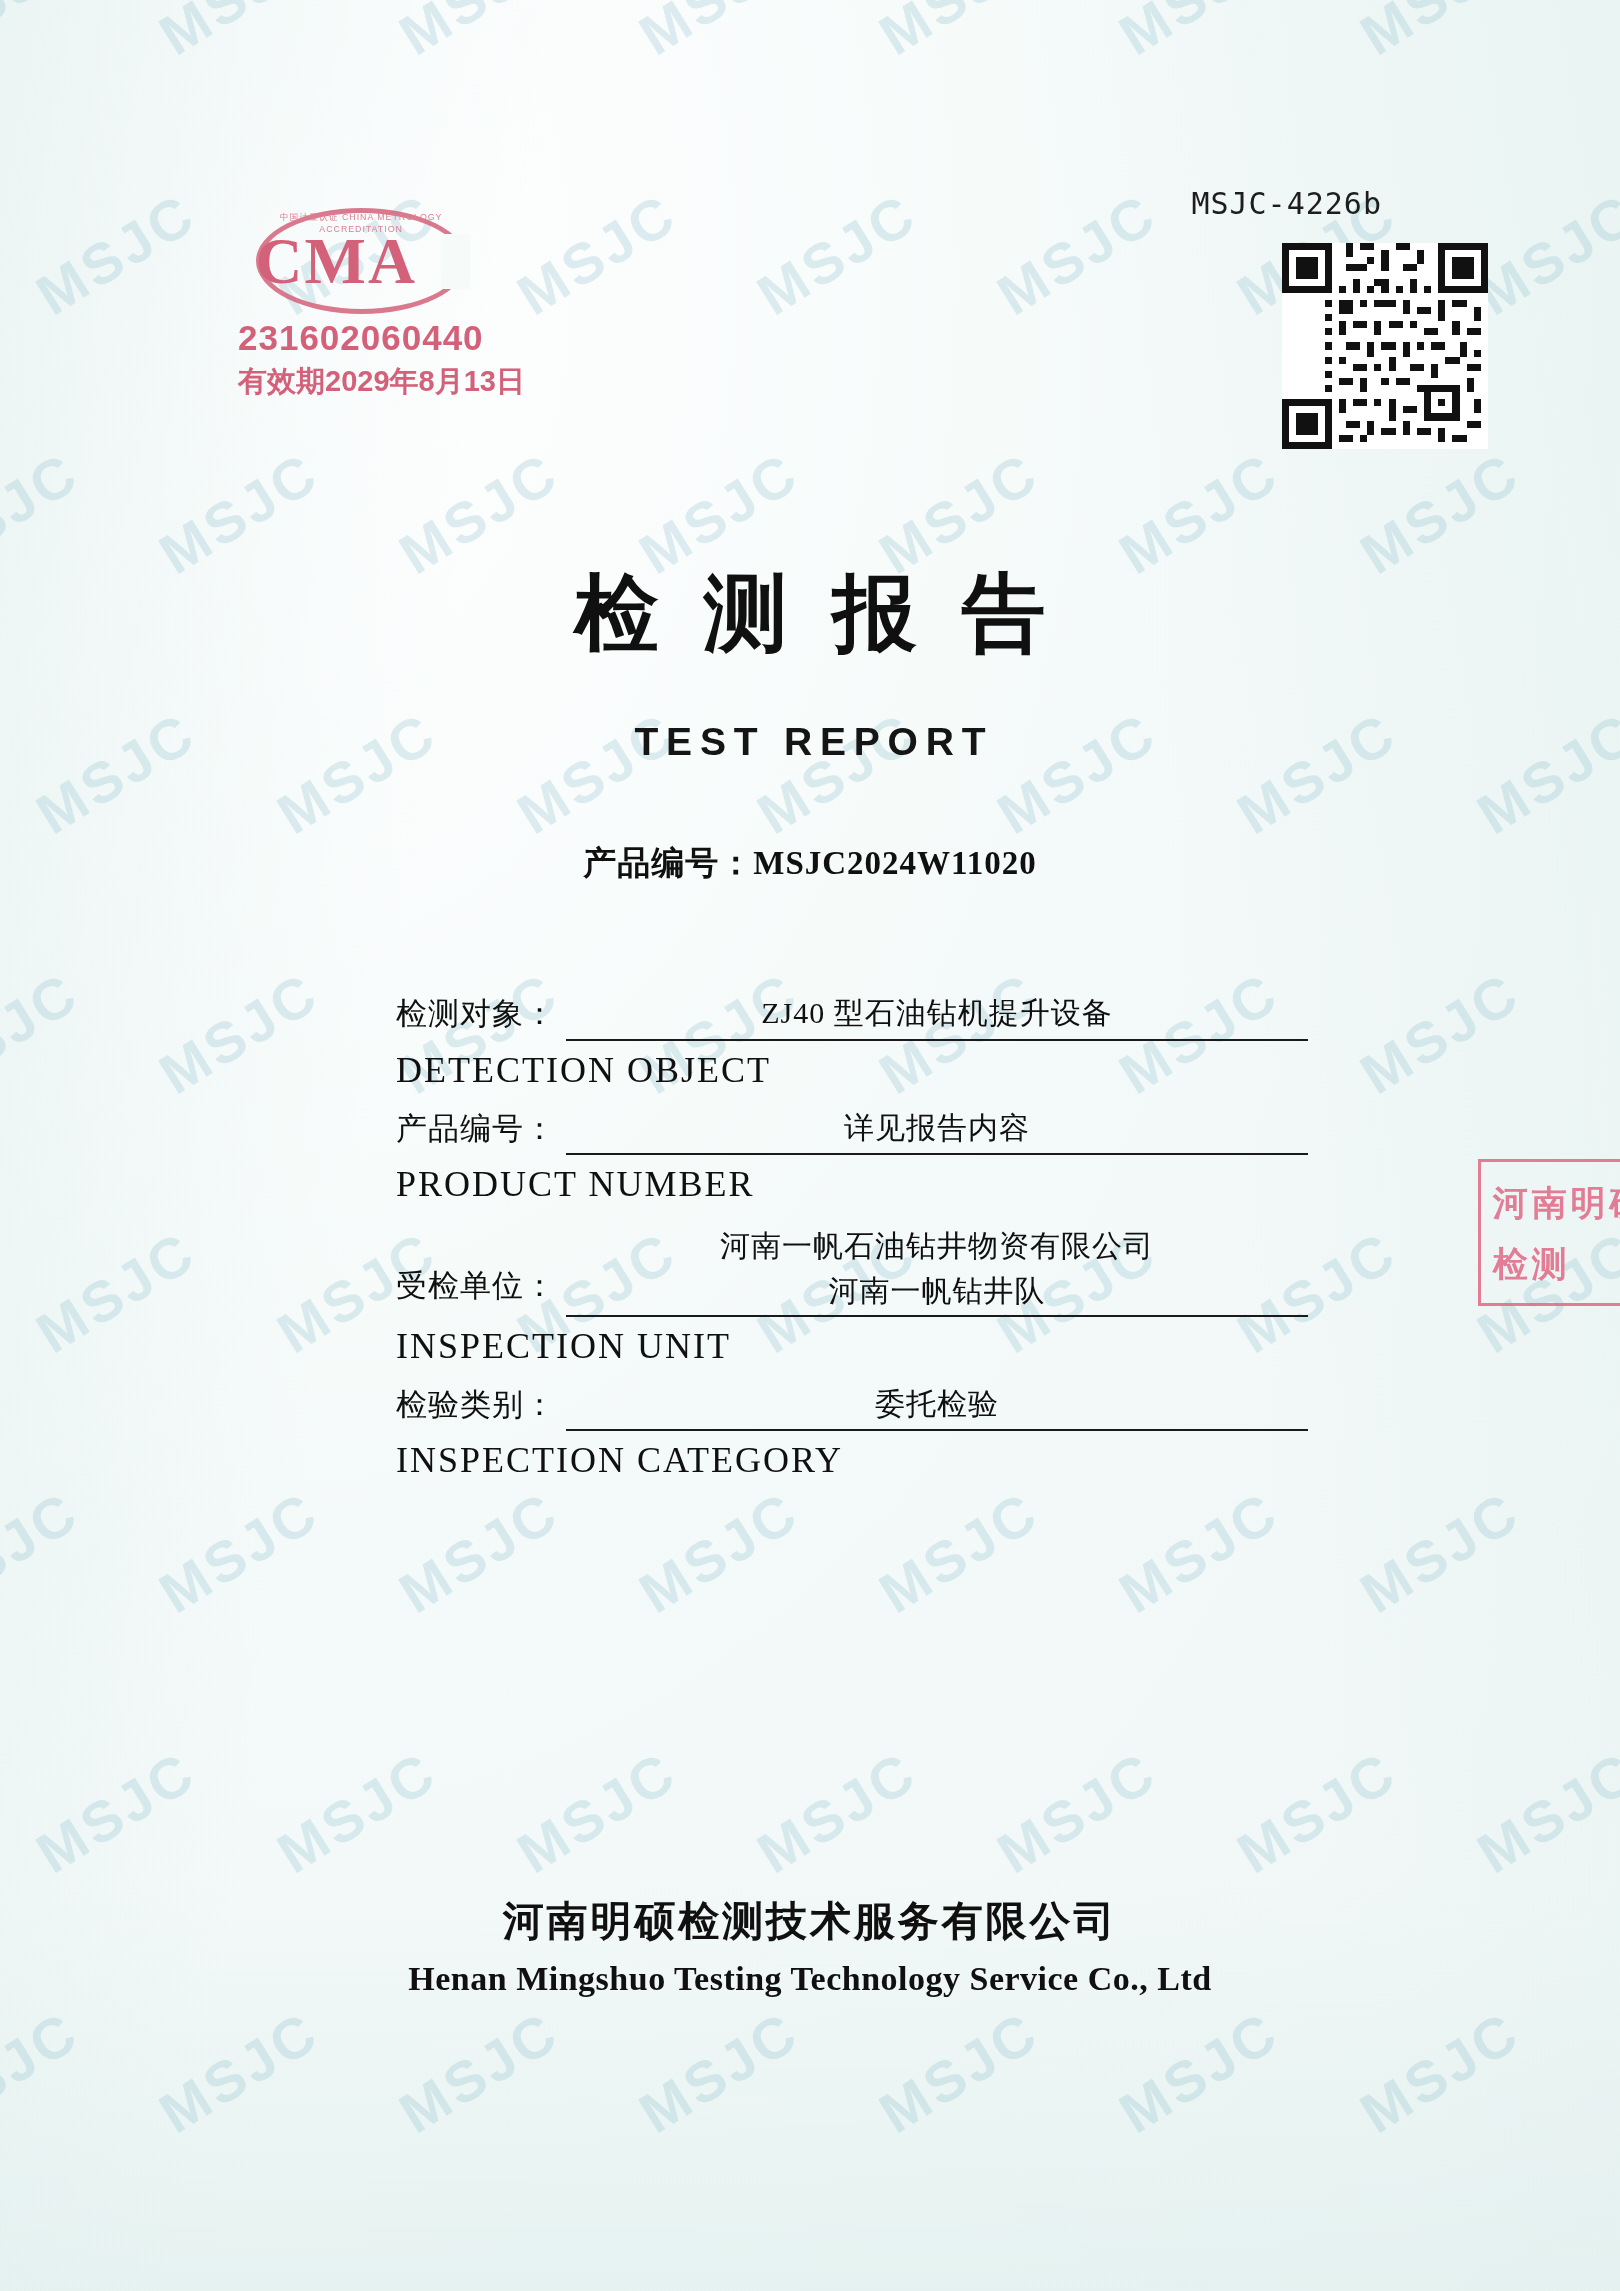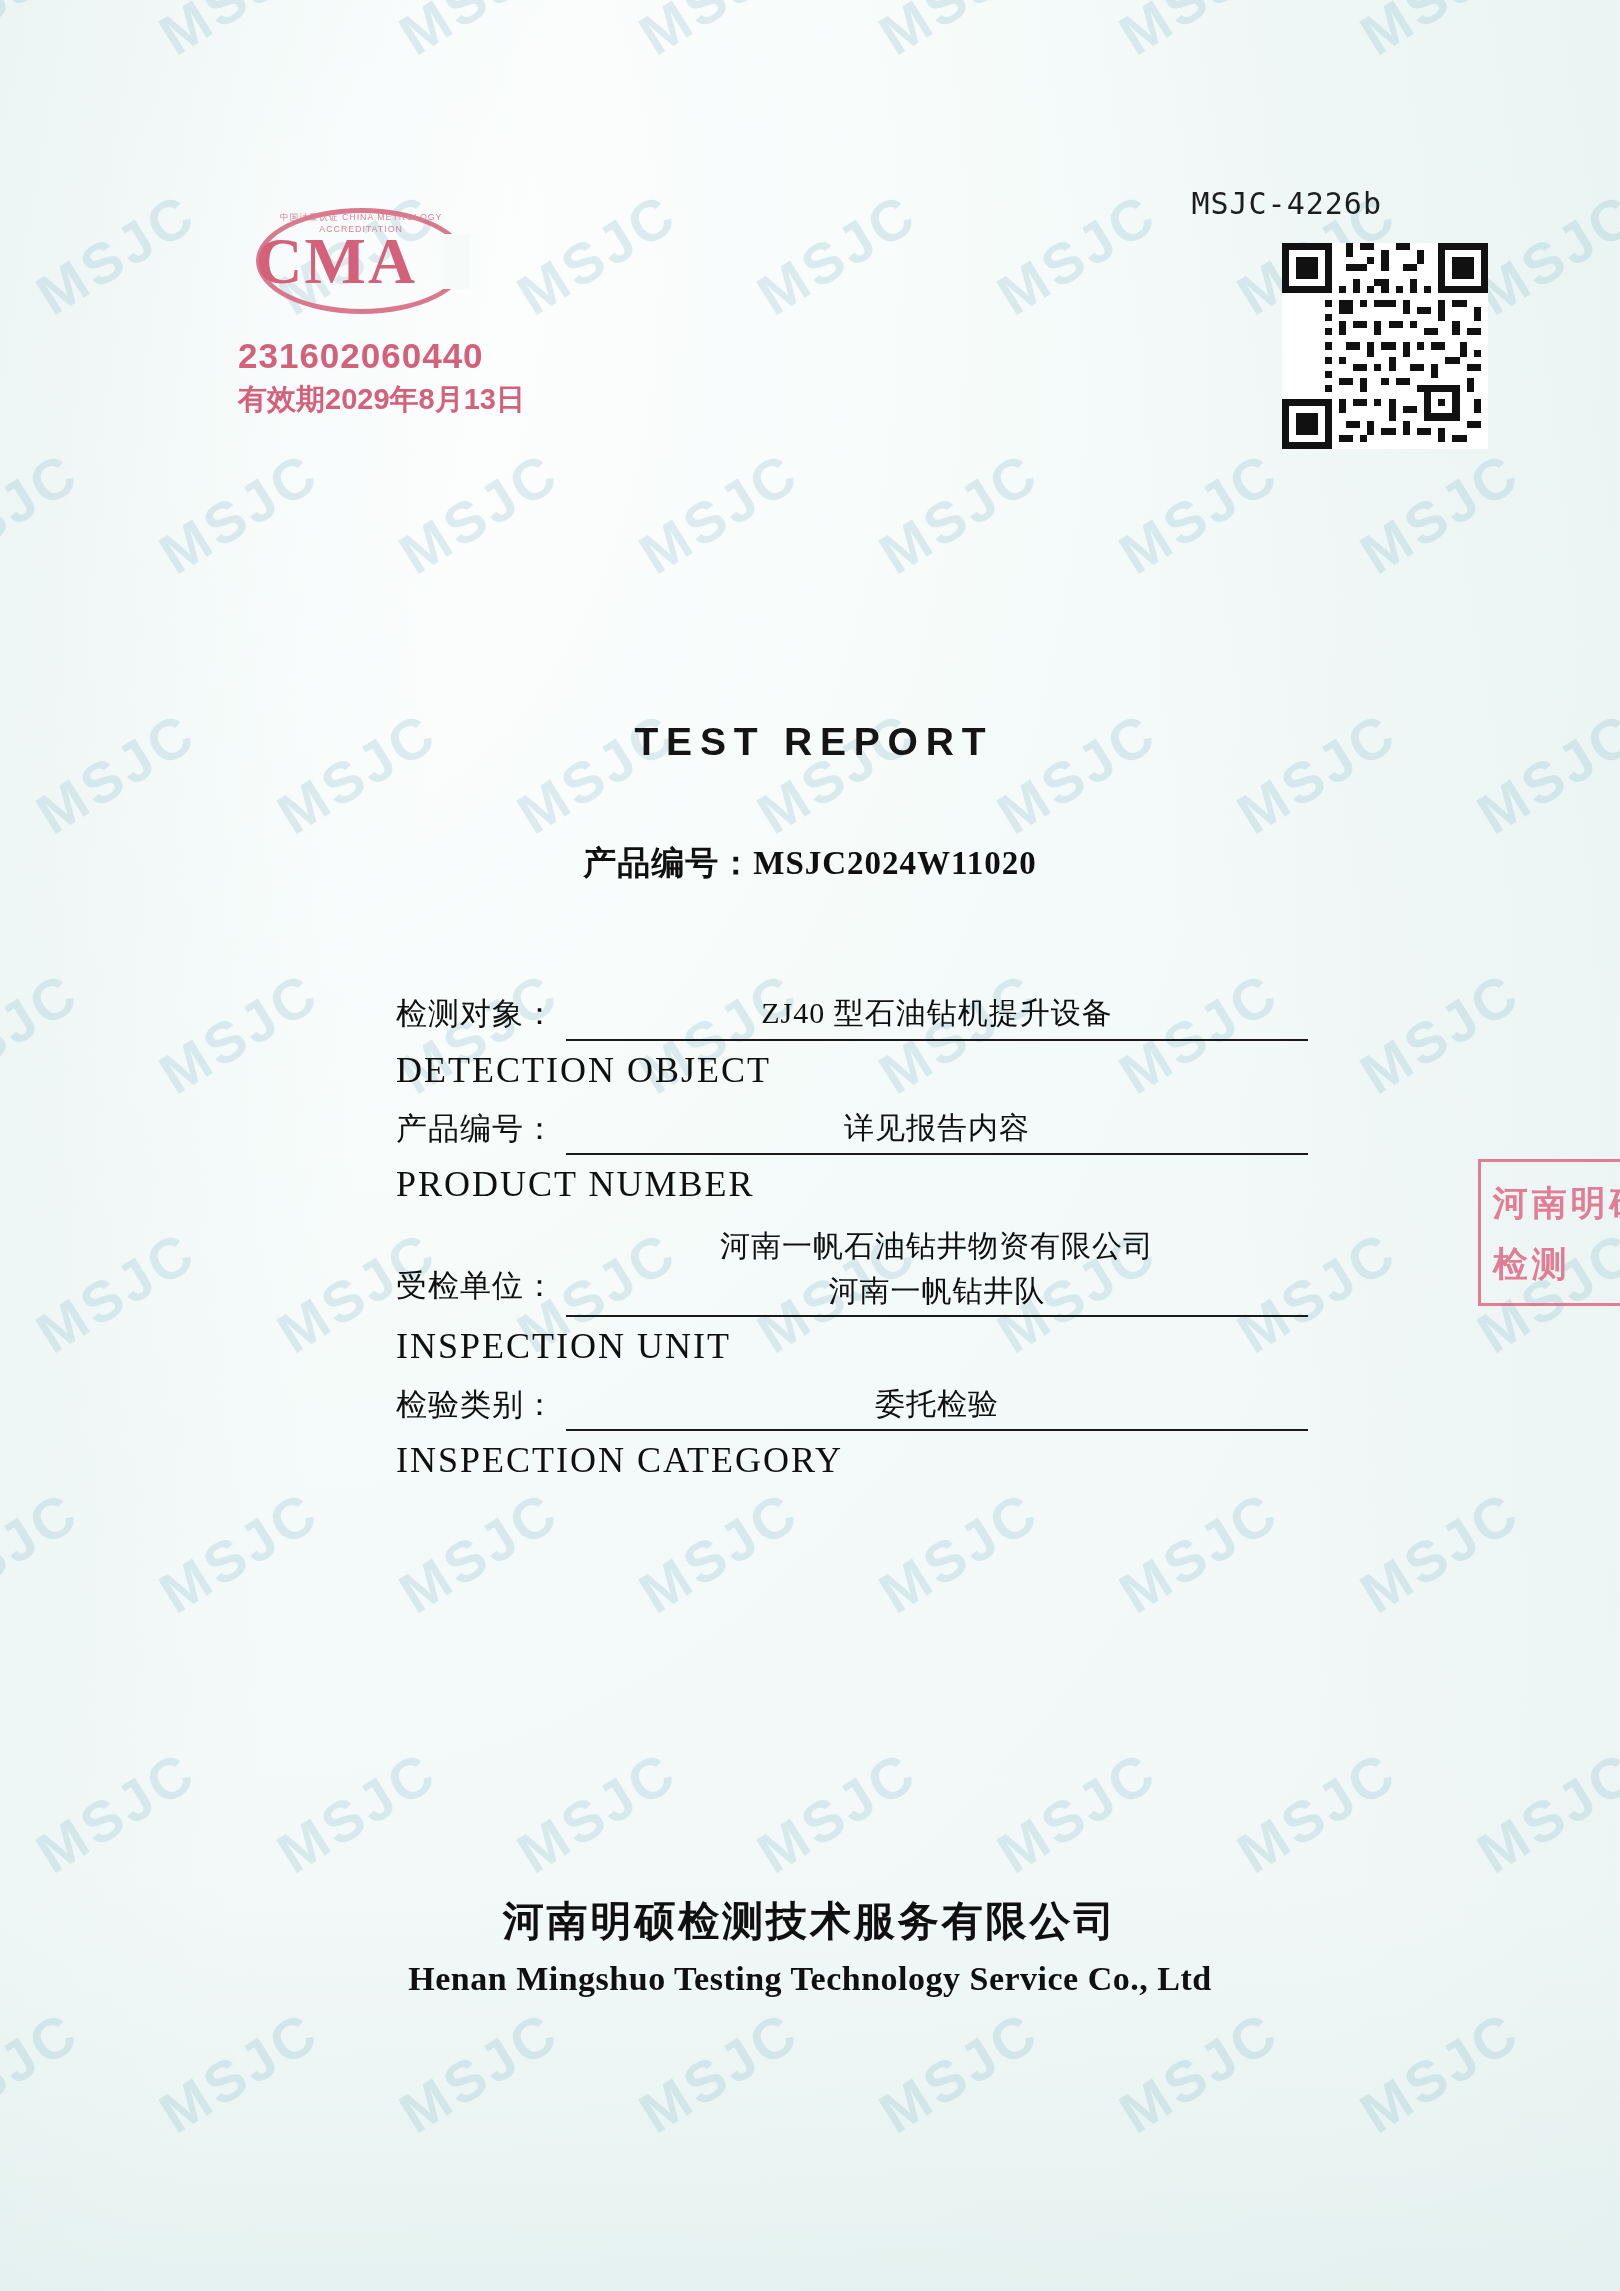--- a/index.html
+++ b/index.html
@@ -92,21 +92,21 @@
   #cma-oval .cma-tiny {
     position: absolute;
     left: 11.8px; right: 11.8px; top: 3.9px;
     text-align: center;
     font-size: 8.8px;
     letter-spacing: 1px;
     color: #dd7f93;
     font-family: "Liberation Sans", sans-serif;
   }
   #cma-number {
-    margin-top: 22px;
+    margin-top: 4px;
     font-family: "Liberation Sans", sans-serif;
     font-weight: 700;
     font-size: 35px;
     letter-spacing: 1px;
     color: #d4617a;
   }
   #cma-valid {
     margin-top: 3.9px;
     font-family: "Liberation Sans", sans-serif;
     font-weight: 700;
@@ -454,20 +454,21 @@
         <rect x="22" y="26" width="1" height="2"></rect>
           <rect x="24" y="27" width="2" height="1"></rect>
         <rect x="8" y="27" width="2" height="1"></rect>
           <rect x="11" y="27" width="1" height="1"></rect>
         <rect x="20" y="22" width="1" height="1"></rect>
           <rect x="26" y="25" width="2" height="1"></rect>
       </g>
     </svg>
   </div>
 
+  <div id="title-cn">检测报告</div>
   <div id="title-en">TEST REPORT</div>
   <div id="report-no">产品编号：MSJC2024W11020</div>
 
   <div id="fields">
 
     <div class="field-row">
       <span class="field-label-cn">检测对象：</span>
       <span class="field-value-wrap">
         <span class="field-value">ZJ40 型石油钻机提升设备</span>
       </span>

